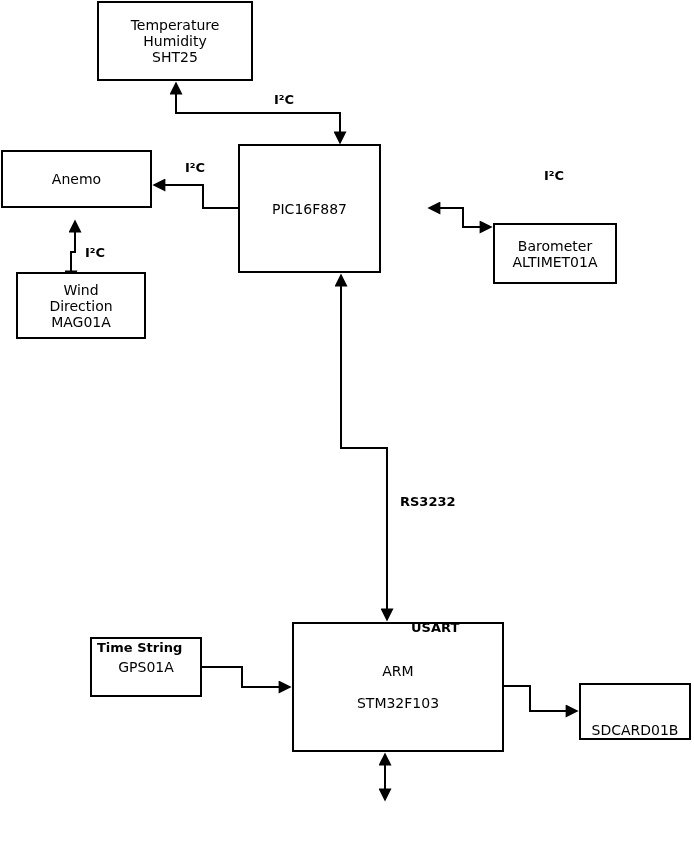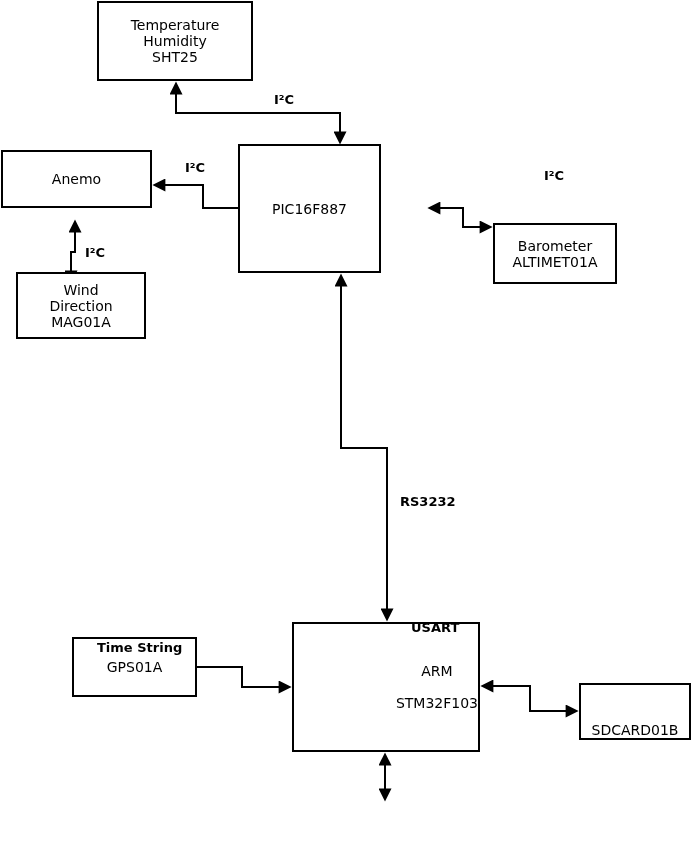--- a/index.html
+++ b/index.html
@@ -54,22 +54,22 @@
     white-space: nowrap;
     color: var(--text);
     font-weight: bold;
   }
   
   #box-sht25     { left: 97px;  top: 1px;   width: 156px; height: 80px; }
   #box-anemo     { left: 1px;   top: 150px; width: 151px; height: 58px; align-items: center; }
   #box-wind      { left: 16px;  top: 272px; width: 130px; height: 67px; }
   #box-pic       { left: 238px; top: 144px; width: 143px; height: 129px; }
   #box-barometer { left: 493px; top: 197px; width: 124px; height: 61px; margin-top: 26px; }
-  #box-gps       { left: 72px;  top: 637px; width: 125px; height: 60px; }
-  #box-arm       { left: 292px; top: 622px; width: 188px; height: 130px; justify-content: flex-end; }
+  #box-gps       { left: 90px;  top: 637px; width: 112px; height: 60px; }
+  #box-arm       { left: 292px; top: 622px; width: 212px; height: 130px; }
   #box-sdcard    { left: 579px; top: 683px; width: 112px; height: 57px; align-items: flex-end; }
   #box-usb       { left: 295px; top: 802px; width: 180px; height: 56px; }
   
   #lbl-i2c-sht25     { left: 274px; top: 92px; }
   #lbl-i2c-anemo     { left: 185px; top: 160px; }
   #lbl-i2c-barometer { left: 544px; top: 168px; }
   #lbl-i2c-wind      { left: 85px;  top: 245px; }
   #lbl-rs3232        { left: 400px; top: 494px; }
   #lbl-usart         { left: 411px; top: 620px; }
   #lbl-time-string   { left: 97px;  top: 606px; margin-top: 34px; }

